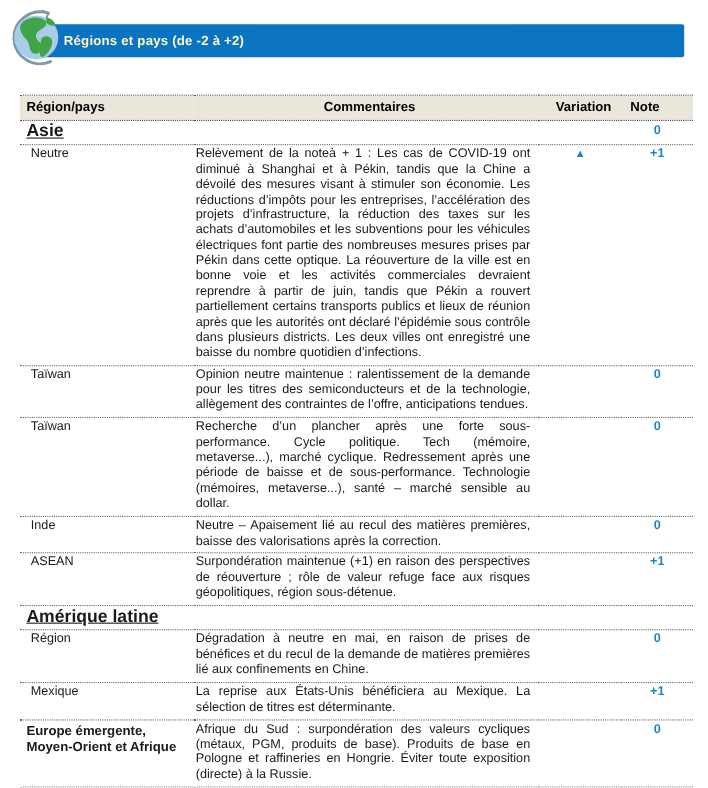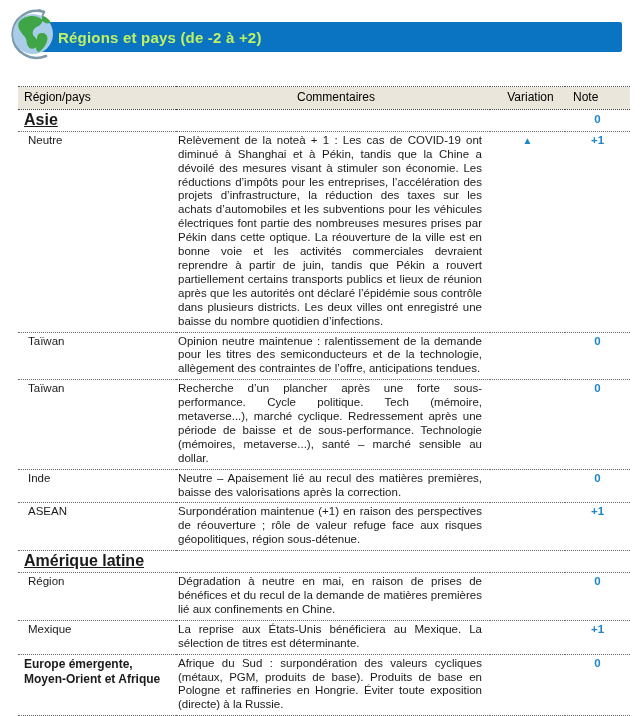--- a/index.html
+++ b/index.html
@@ -12,38 +12,38 @@
   .page { position: relative; width: 644px; height: 716px; background: #fff; }
 
   
   .header-area { position: relative; height: 70px; }
   .banner {
     position: absolute; left: 28px; top: 22px; right: 22px; height: 30px;
     background: #0a74c2; border-radius: 2px; z-index: 1;
     display: flex; align-items: center; padding-left: 30px;
   }
   .banner-title {
-    color: #bef264; font-weight: bold; font-size: 15px; letter-spacing: .2px;
+    color: #fef9c3; font-weight: bold; font-size: 12px; letter-spacing: .2px;
   }
   .globe { position: absolute; left: 4px; top: 7px; z-index: 2; width: 54px; height: 56px; }
 
   
   table.regions-table {
     border-collapse: collapse; table-layout: fixed;
     width: 612px; margin: 16px 0 0 18px;
     font-size: 11.5px; line-height: 13.9px;
   }
   col.c-region    { width: 158px; }
   col.c-comments  { width: 314px; }
   col.c-variation { width: 75px;  }
   col.c-note      { width: 65px;  }
 
   thead tr { background: #eae6db; }
   thead th {
-    font-size: 12px; font-weight: normal; color: #000;
+    font-size: 12px; font-weight: bold; color: #000;
     border-top: 1px dotted #555; border-bottom: 1px dotted #444;
     padding: 4px 2px 4px 8px; vertical-align: middle;
   }
   th.h-region { text-align: left; padding-left: 6px; }
   th.h-comments { text-align: center; }
   th.h-variation { text-align: center; }
   th.h-note { text-align: left; }
 
   tbody td {
     vertical-align: top;

